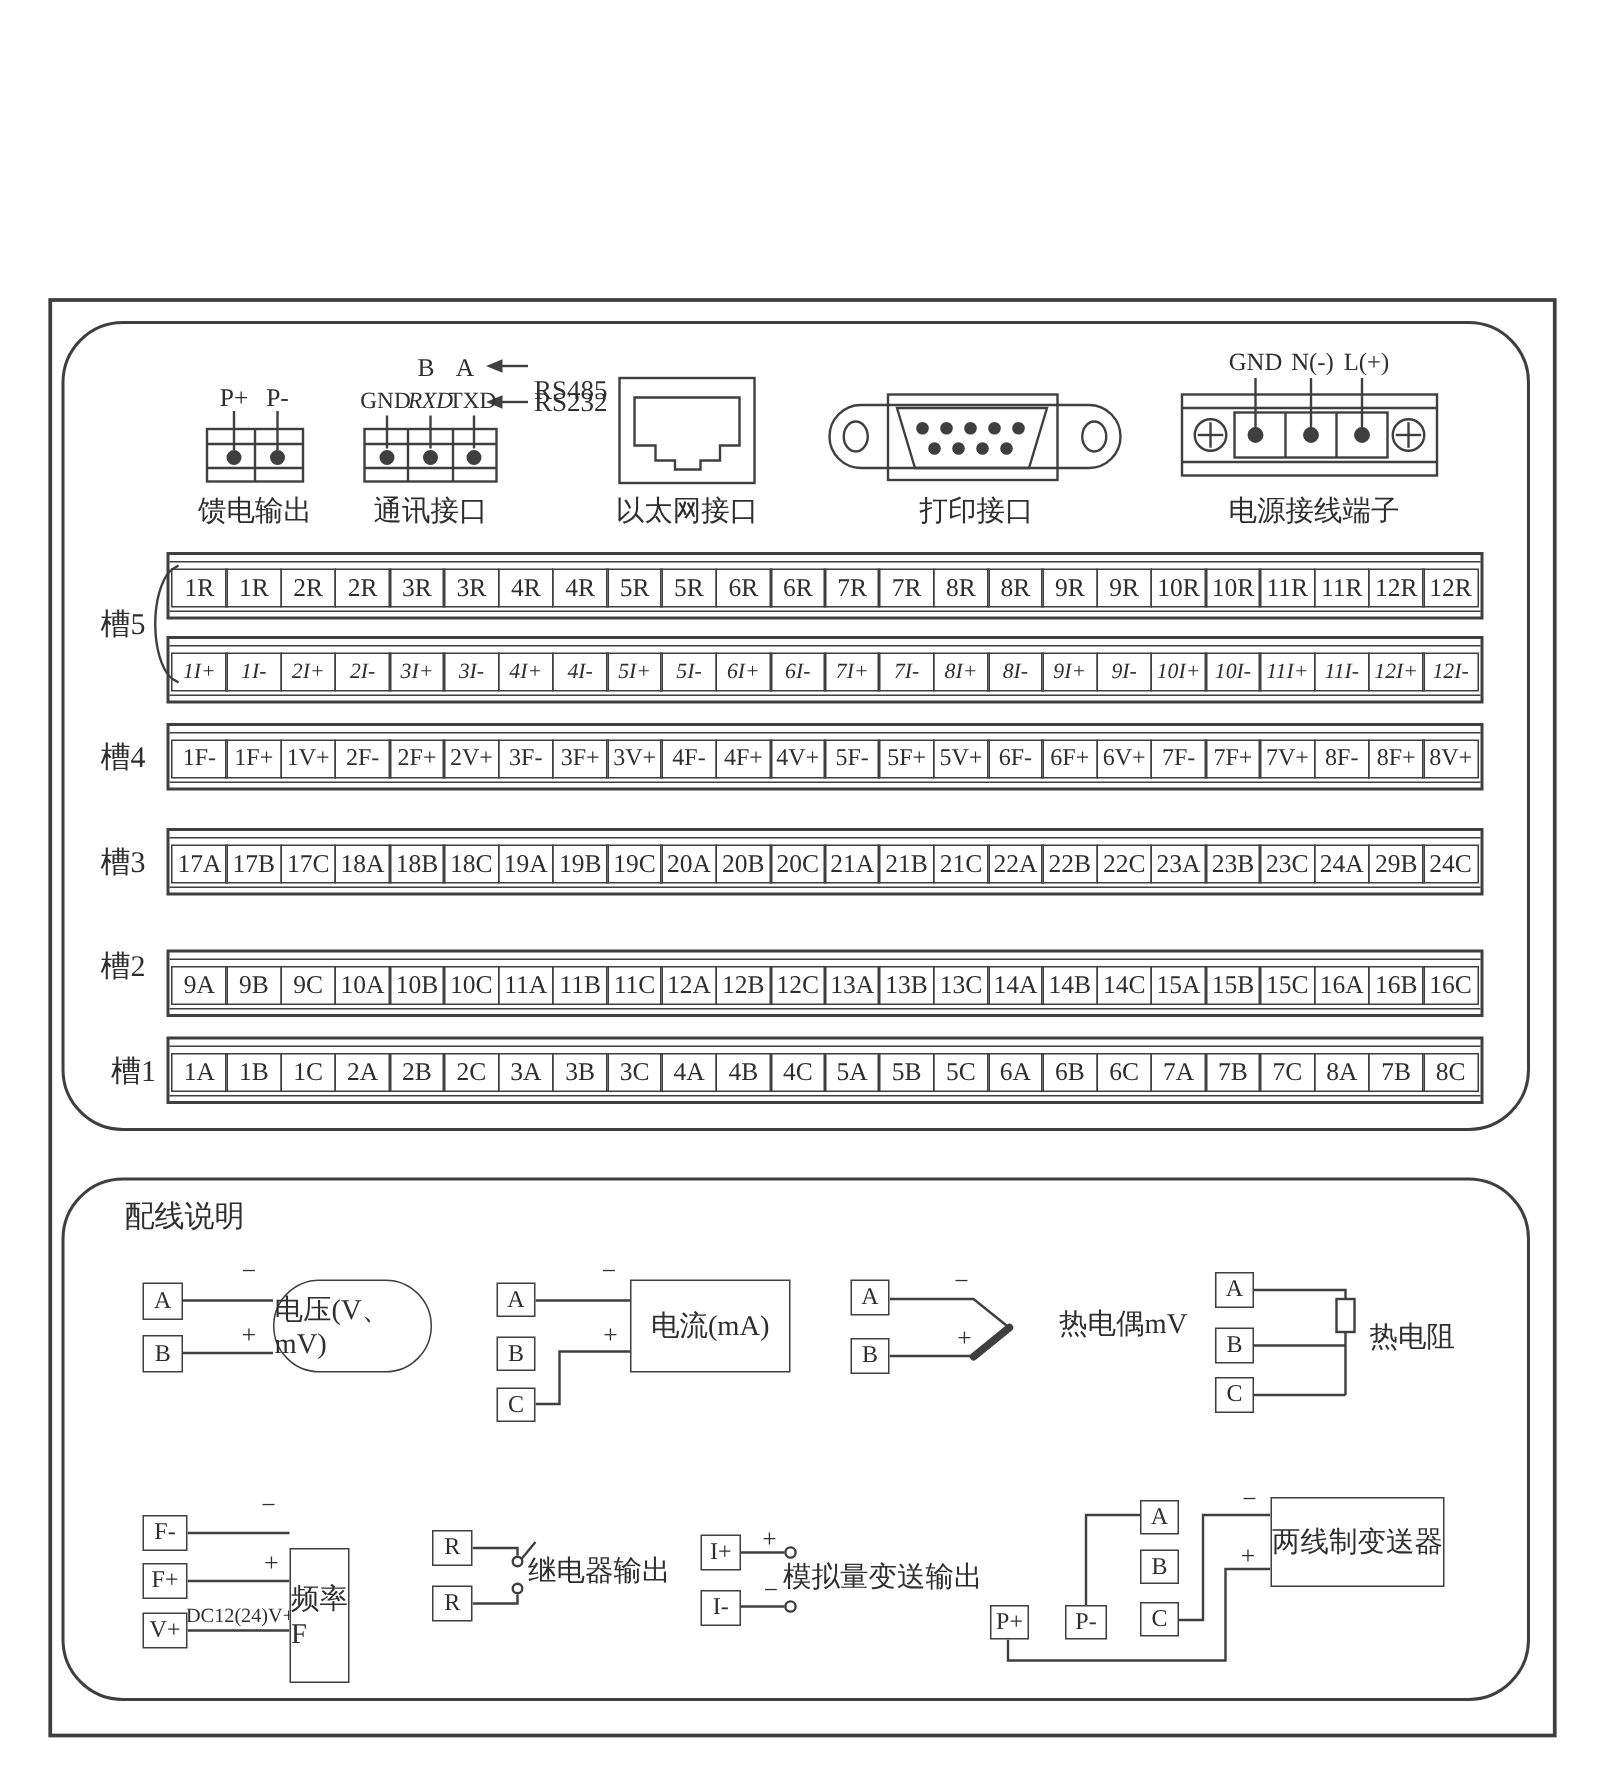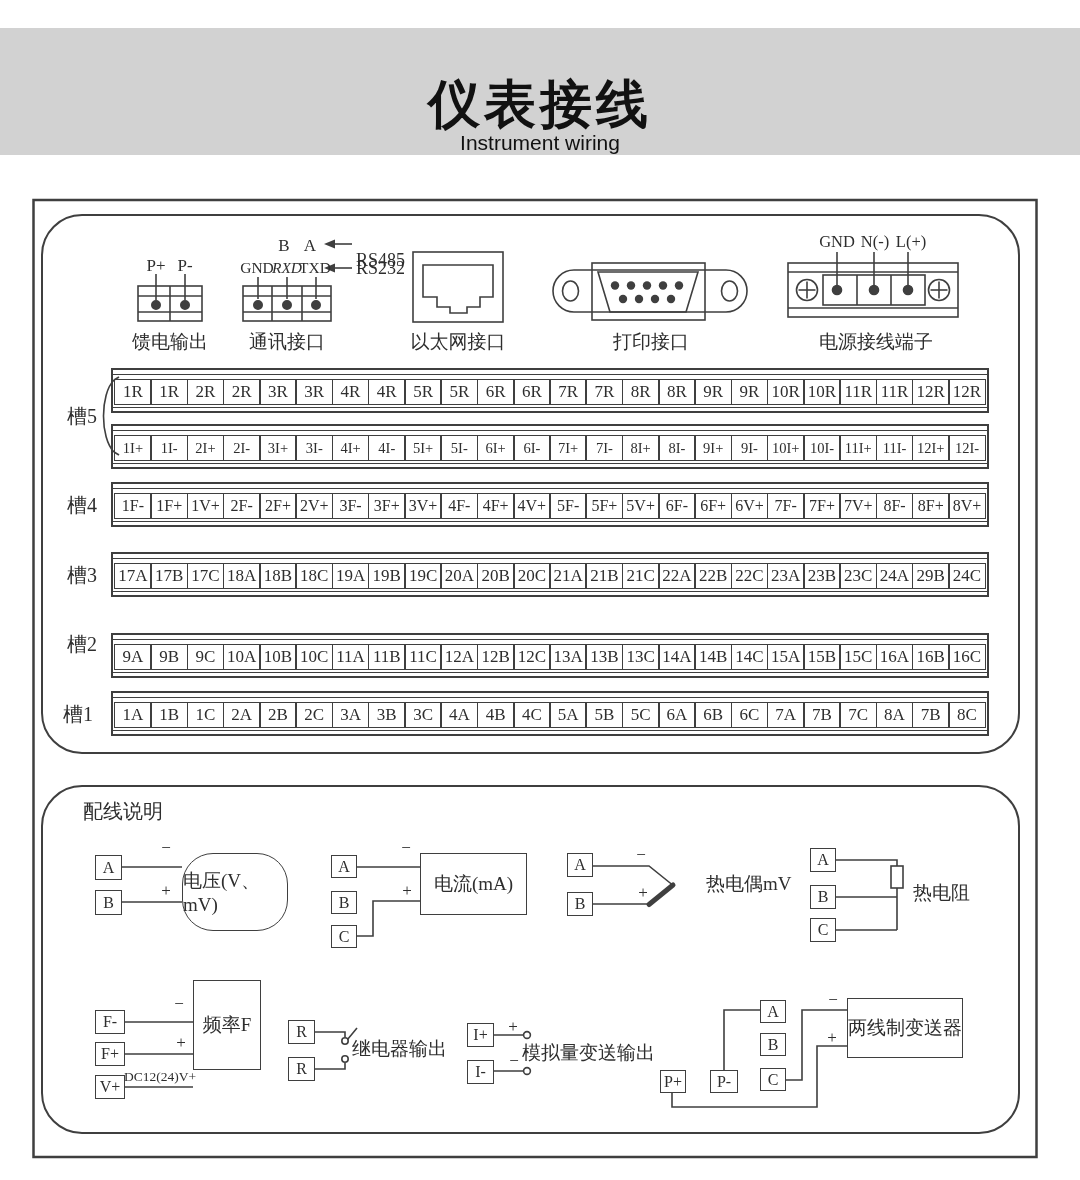--- a/index.html
+++ b/index.html
@@ -23,24 +23,20 @@
   .cell{flex:1 1 0;border:1.6px solid #3f3f3f;margin-left:-1.6px;box-sizing:border-box;
         display:flex;align-items:center;justify-content:center;overflow:hidden;}
   .cell:first-child{margin-left:0;}
   .slot-label{position:absolute;transform:translate(-50%,-50%);font-size:20px;white-space:nowrap;}
 </style>
 </head>
 <body>
 
 <div class="page">
 
-  <div class="banner">
-    <div class="title">仪表接线</div>
-    <div class="subtitle">Instrument wiring</div>
-  </div>
 
   <svg class="art" width="1080" height="1180" viewBox="0 0 1080 1180" fill="none" stroke="#3f3f3f" stroke-width="1.6">
 
     <rect x="33.5" y="200" width="1003" height="957" stroke-width="2.5"></rect>
     <rect x="42" y="215" width="977" height="538" rx="40" stroke-width="2"></rect>
     <rect x="42" y="786" width="977" height="347" rx="40" stroke-width="2"></rect>
 
     <g>
       <rect x="138" y="286" width="64" height="35"></rect>
       <line x1="138" y1="296" x2="202" y2="296"></line>
@@ -190,34 +186,34 @@
       <div class="lbl left" style="left: 352px; top: 1048px; font-size: 19px;">继电器输出</div>
       <div class="lbl" style="left: 513px; top: 1026px; font-size: 17px;">+</div>
       <div class="lbl" style="left: 514px; top: 1060px; font-size: 17px;">−</div>
       <div class="lbl left" style="left: 522px; top: 1052px; font-size: 19px;">模拟量变送输出</div>
       <div class="lbl" style="left: 833px; top: 999px; font-size: 17px;">−</div>
       <div class="lbl" style="left: 832px; top: 1037px; font-size: 17px;">+</div>
     </div>
   <div id="boxes-host">
       <div class="tbox" style="left: 95px; top: 855px; width: 27px; height: 25px;">A</div>
       <div class="tbox" style="left: 95px; top: 890px; width: 27px; height: 25px;">B</div>
-      <div class="tbox" style="left: 182px; top: 853px; width: 106px; height: 78px; font-size: 19px; border-radius: 31px;">电压(V、mV)</div>
+      <div class="tbox" style="left: 182px; top: 853px; width: 106px; height: 62px; font-size: 19px; border-radius: 31px;">电压(V、mV)</div>
       <div class="tbox" style="left: 331px; top: 855px; width: 26px; height: 23px;">A</div>
       <div class="tbox" style="left: 331px; top: 891px; width: 26px; height: 23px;">B</div>
       <div class="tbox" style="left: 331px; top: 925px; width: 26px; height: 23px;">C</div>
       <div class="tbox" style="left: 420px; top: 853px; width: 107px; height: 62px; font-size: 19px;">电流(mA)</div>
       <div class="tbox" style="left: 567px; top: 853px; width: 26px; height: 24px;">A</div>
       <div class="tbox" style="left: 567px; top: 892px; width: 26px; height: 24px;">B</div>
       <div class="tbox" style="left: 810px; top: 848px; width: 26px; height: 24px;">A</div>
       <div class="tbox" style="left: 810px; top: 885px; width: 26px; height: 24px;">B</div>
       <div class="tbox" style="left: 810px; top: 918px; width: 26px; height: 24px;">C</div>
       <div class="tbox" style="left: 95px; top: 1010px; width: 30px; height: 24px;">F-</div>
       <div class="tbox" style="left: 95px; top: 1042px; width: 30px; height: 24px;">F+</div>
       <div class="tbox" style="left: 95px; top: 1075px; width: 30px; height: 24px;">V+</div>
-      <div class="tbox" style="left: 193px; top: 980px; width: 68px; height: 90px; font-size: 19px;">频率F</div>
+      <div class="tbox" style="left: 193px; top: 1032px; width: 40px; height: 90px; font-size: 19px;">频率F</div>
       <div class="tbox" style="left: 288px; top: 1020px; width: 27px; height: 24px;">R</div>
       <div class="tbox" style="left: 288px; top: 1057px; width: 27px; height: 24px;">R</div>
       <div class="tbox" style="left: 467px; top: 1023px; width: 27px; height: 24px;">I+</div>
       <div class="tbox" style="left: 467px; top: 1060px; width: 27px; height: 24px;">I-</div>
       <div class="tbox" style="left: 760px; top: 1000px; width: 26px; height: 23px;">A</div>
       <div class="tbox" style="left: 760px; top: 1033px; width: 26px; height: 23px;">B</div>
       <div class="tbox" style="left: 760px; top: 1068px; width: 26px; height: 23px;">C</div>
       <div class="tbox" style="left: 710px; top: 1070px; width: 28px; height: 23px;">P-</div>
       <div class="tbox" style="left: 660px; top: 1070px; width: 26px; height: 23px;">P+</div>
       <div class="tbox" style="left: 847px; top: 998px; width: 116px; height: 60px; font-size: 19px;">两线制变送器</div>
@@ -244,21 +240,21 @@
           <div class="cell">9R</div>
           <div class="cell">9R</div>
           <div class="cell">10R</div>
           <div class="cell">10R</div>
           <div class="cell">11R</div>
           <div class="cell">11R</div>
           <div class="cell">12R</div>
           <div class="cell">12R</div>
         </div>
       </div>
-      <div class="strip" style="top: 424px;">
+      <div class="strip" style="top: 424px; font-style: italic;">
         <div class="cells" style="font-size: 14.5px;">
           <div class="cell">1I+</div>
           <div class="cell">1I-</div>
           <div class="cell">2I+</div>
           <div class="cell">2I-</div>
           <div class="cell">3I+</div>
           <div class="cell">3I-</div>
           <div class="cell">4I+</div>
           <div class="cell">4I-</div>
           <div class="cell">5I+</div>
@@ -388,16 +384,16 @@
           <div class="cell">7C</div>
           <div class="cell">8A</div>
           <div class="cell">7B</div>
           <div class="cell">8C</div>
         </div>
       </div>
       <div class="slot-label" style="left: 82px; top: 416px;">槽5</div>
       <div class="slot-label" style="left: 82px; top: 505px;">槽4</div>
       <div class="slot-label" style="left: 82px; top: 575px;">槽3</div>
       <div class="slot-label" style="left: 82px; top: 644px;">槽2</div>
-      <div class="slot-label" style="left: 78px; top: 714px;">槽1</div>
+      <div class="slot-label" style="left: 89px; top: 714px;">槽1</div>
     </div>
 
 </div>
 
 </body></html>

